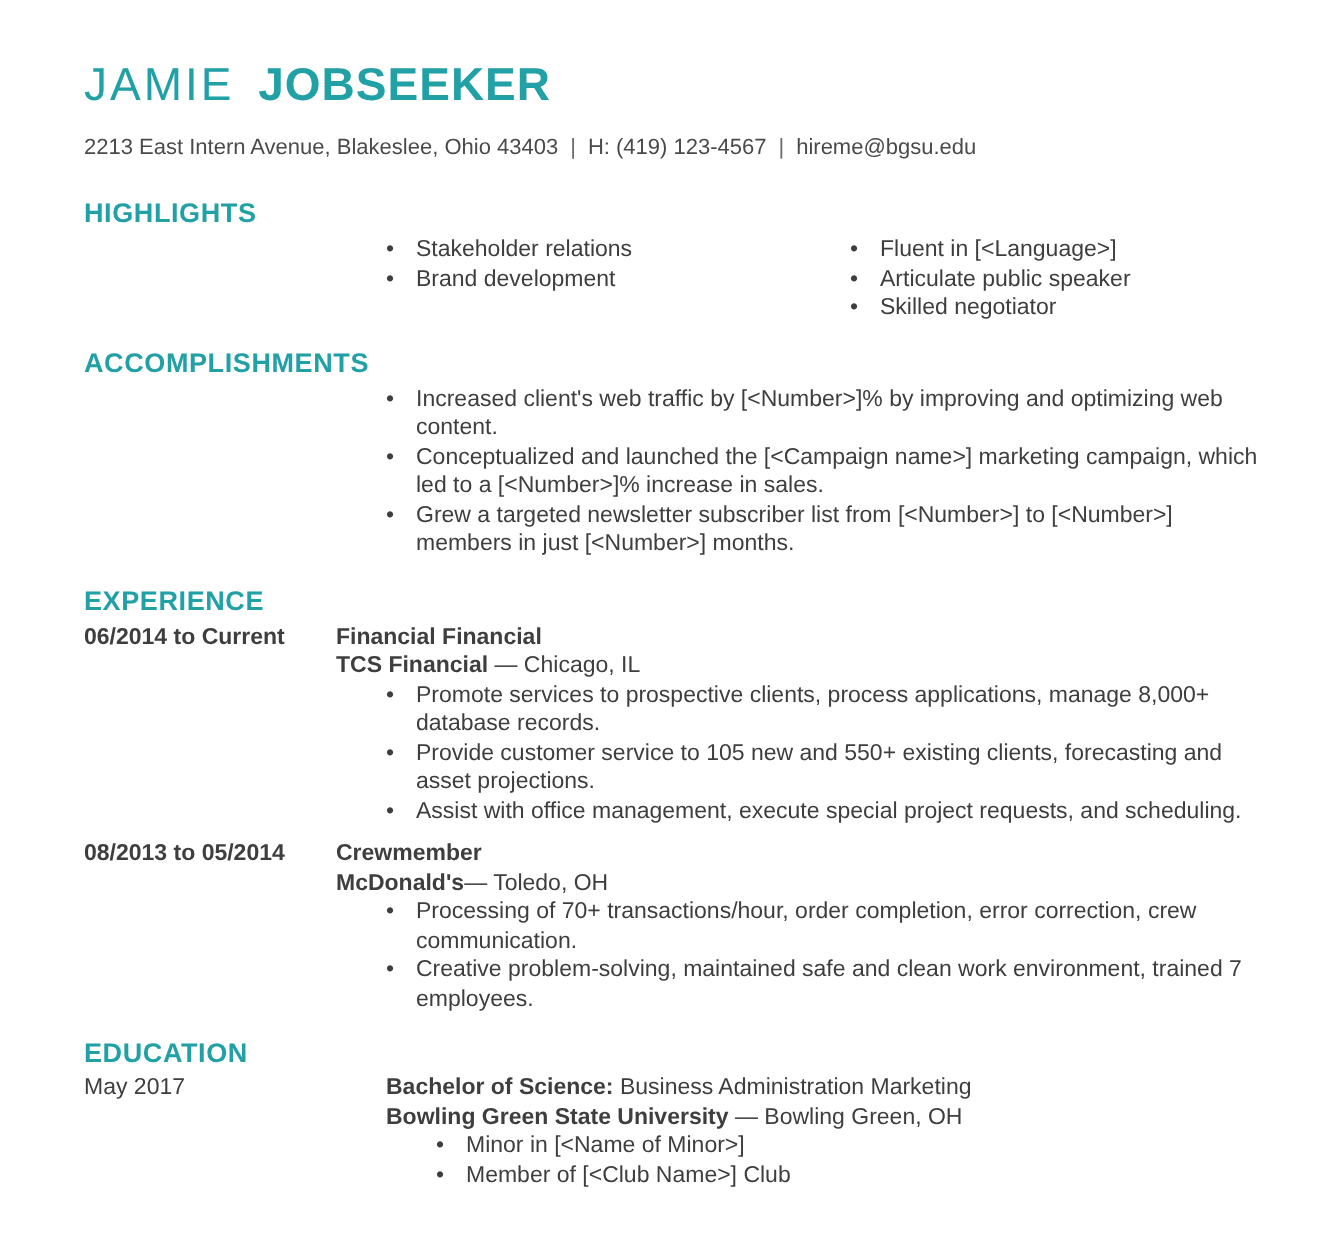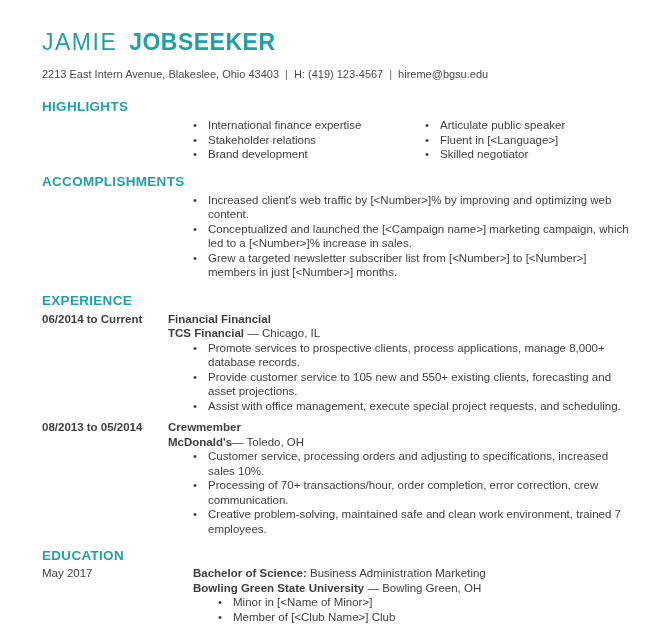--- a/index.html
+++ b/index.html
@@ -66,27 +66,26 @@
     <h1 class="name"><span class="first">JAMIE</span> <span class="last">JOBSEEKER</span></h1>
     <div class="contact">
       <span>2213 East Intern Avenue, Blakeslee, Ohio 43403</span><span class="sep">|</span><span>H: (419) 123-4567</span><span class="sep">|</span><span>hireme@bgsu.edu</span>
     </div>
   </header>
 
   <section class="sec-highlights">
     <div class="section-title">HIGHLIGHTS</div>
     <div class="body-indent cols">
       <ul>
-          <li>International finance expertise</li>
           <li>Stakeholder relations</li>
           <li>Brand development</li>
         </ul>
       <ul>
+          <li>Fluent in [&lt;Language&gt;]</li>
           <li>Articulate public speaker</li>
-          <li>Fluent in [&lt;Language&gt;]</li>
           <li>Skilled negotiator</li>
         </ul>
     </div>
   </section>
 
   <section class="sec-accomplishments">
     <div class="section-title">ACCOMPLISHMENTS</div>
     <div class="body-indent">
       <ul>
           <li>Increased client's web traffic by [&lt;Number&gt;]% by improving and optimizing web content.</li>
@@ -111,21 +110,20 @@
           </ul>
       </div>
     </div>
 
     <div class="row job">
       <div class="dates">08/2013 to 05/2014</div>
       <div class="job-detail">
         <div class="job-title">Crewmember</div>
         <div class="job-company-line"><span class="b">McDonald's</span><span class="pre">— Toledo, OH</span></div>
         <ul>
-            <li>Customer service, processing orders and adjusting to specifications, increased sales 10%.</li>
             <li>Processing of 70+ transactions/hour, order completion, error correction, crew communication.</li>
             <li>Creative problem-solving, maintained safe and clean work environment, trained 7 employees.</li>
           </ul>
       </div>
     </div>
   </section>
 
   <section class="sec-education">
     <div class="section-title">EDUCATION</div>
     <div class="row edu">

